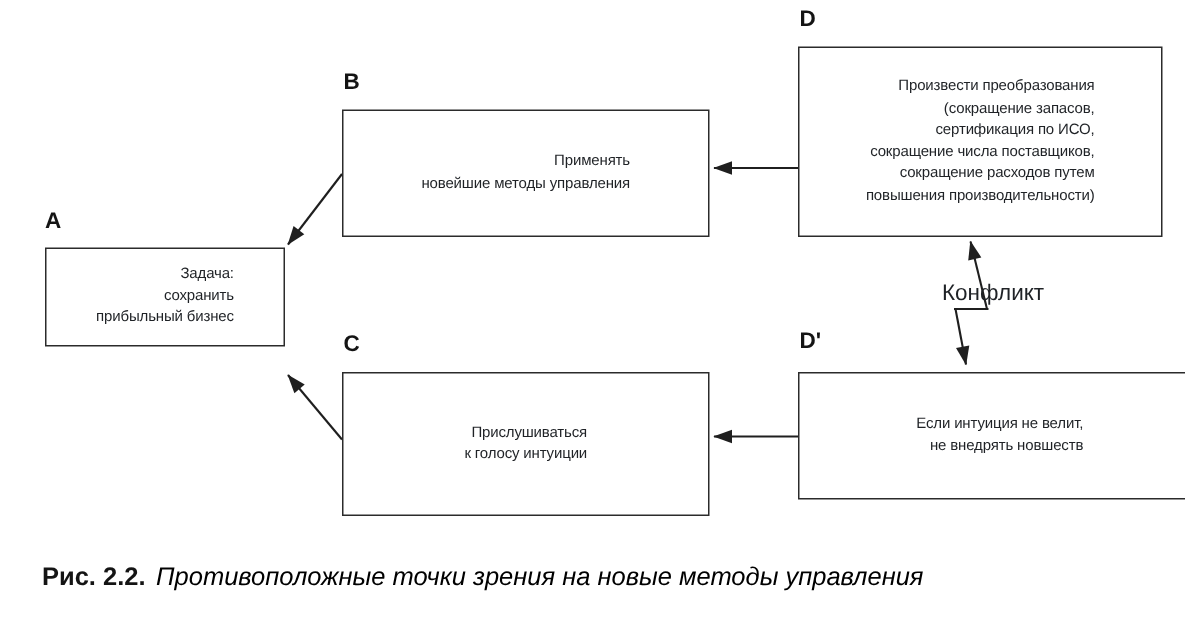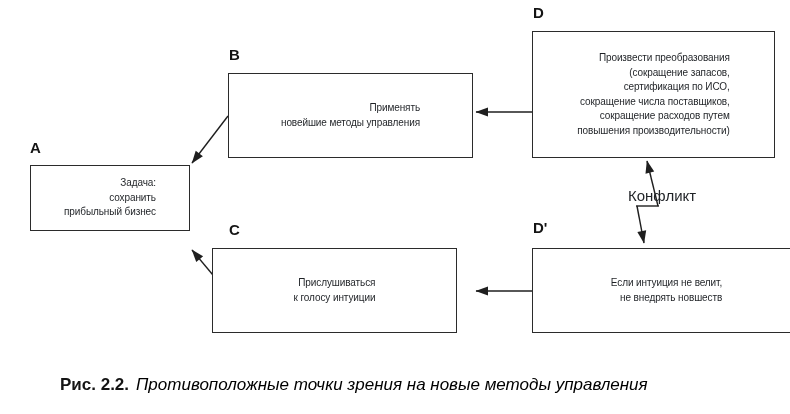--- a/index.html
+++ b/index.html
@@ -60,21 +60,20 @@
     position: absolute;
     left: 28px;
     top: 375px;
     font-size: 17px;
     white-space: nowrap;
   }
   .cap-prefix {
     font-weight: bold;
     font-style: normal;
     color: #141414;
-    margin-left: 32px;
   }
   .cap-text {
     font-style: italic;
     color: #000000;
     margin-left: 7px;
   }
 </style>
 </head>
 <body>
 
@@ -105,21 +104,21 @@
     <div class="node-text">Задача:
 сохранить
 прибыльный бизнес</div>
   </div>
 
   <div class="node" style="left:228px; top:73px; width:245px; height:85px;">
     <div class="node-text">Применять
 новейшие методы управления</div>
   </div>
 
-  <div class="node" style="left:212px; top:248px; width:245px; height:85px;">
+  <div class="node" style="left:228px; top:248px; width:245px; height:96px;">
     <div class="node-text">Прислушиваться
 к голосу интуиции</div>
   </div>
 
   <div class="node" style="left:532px; top:31px; width:243px; height:127px;">
     <div class="node-text">Произвести преобразования
 (сокращение запасов,
 сертификация по ИСО,
 сокращение числа поставщиков,
 сокращение расходов путем

